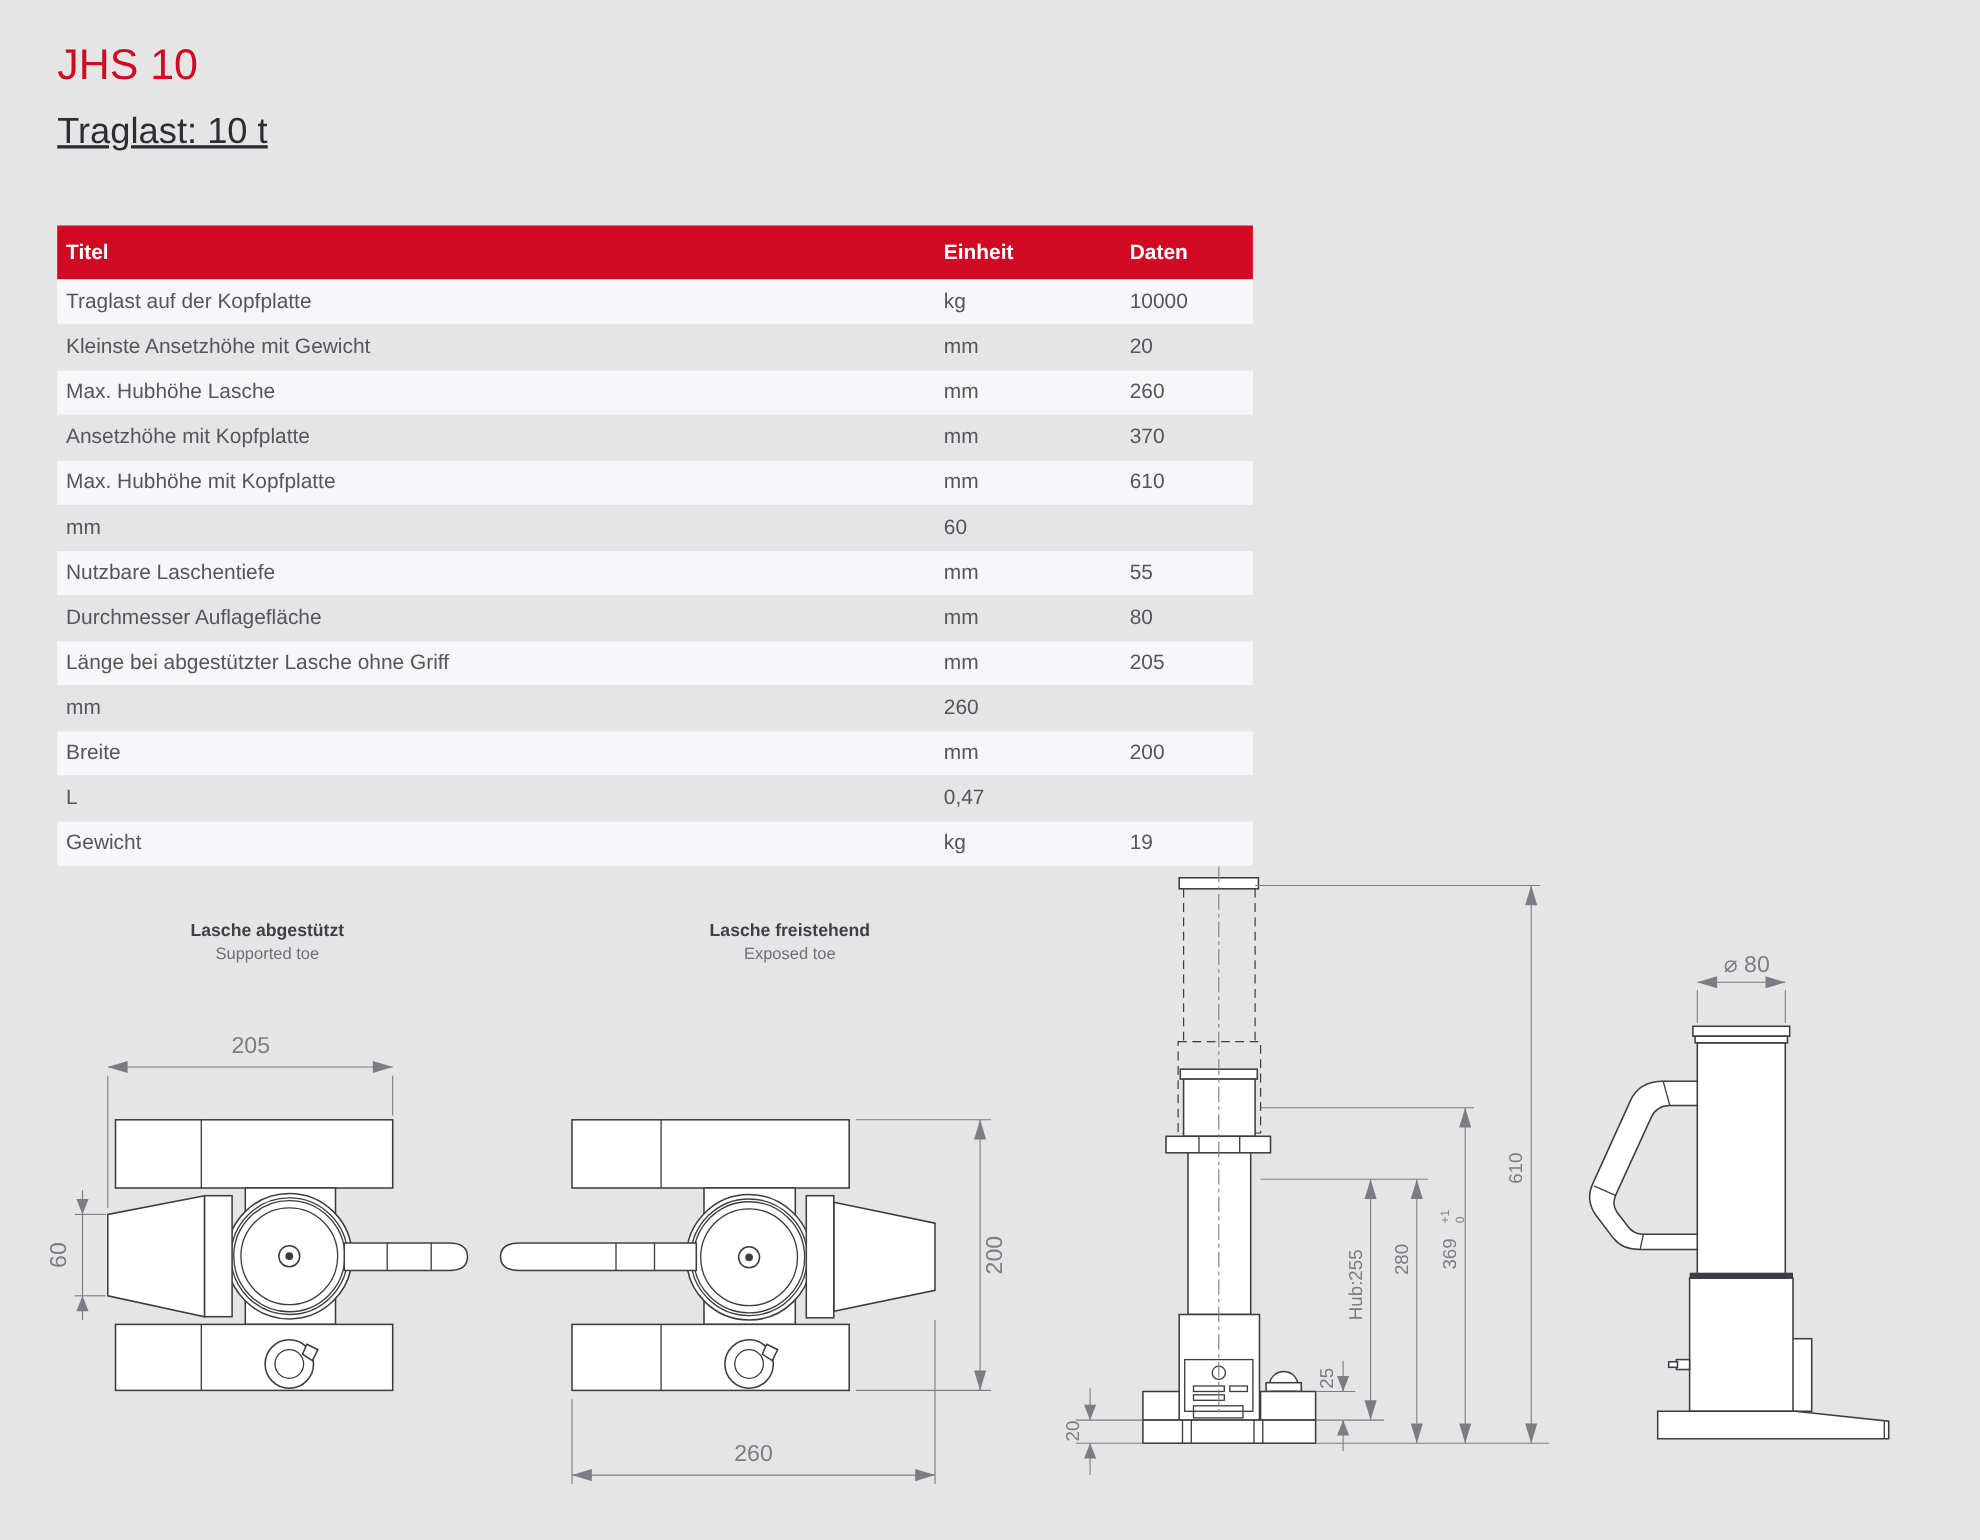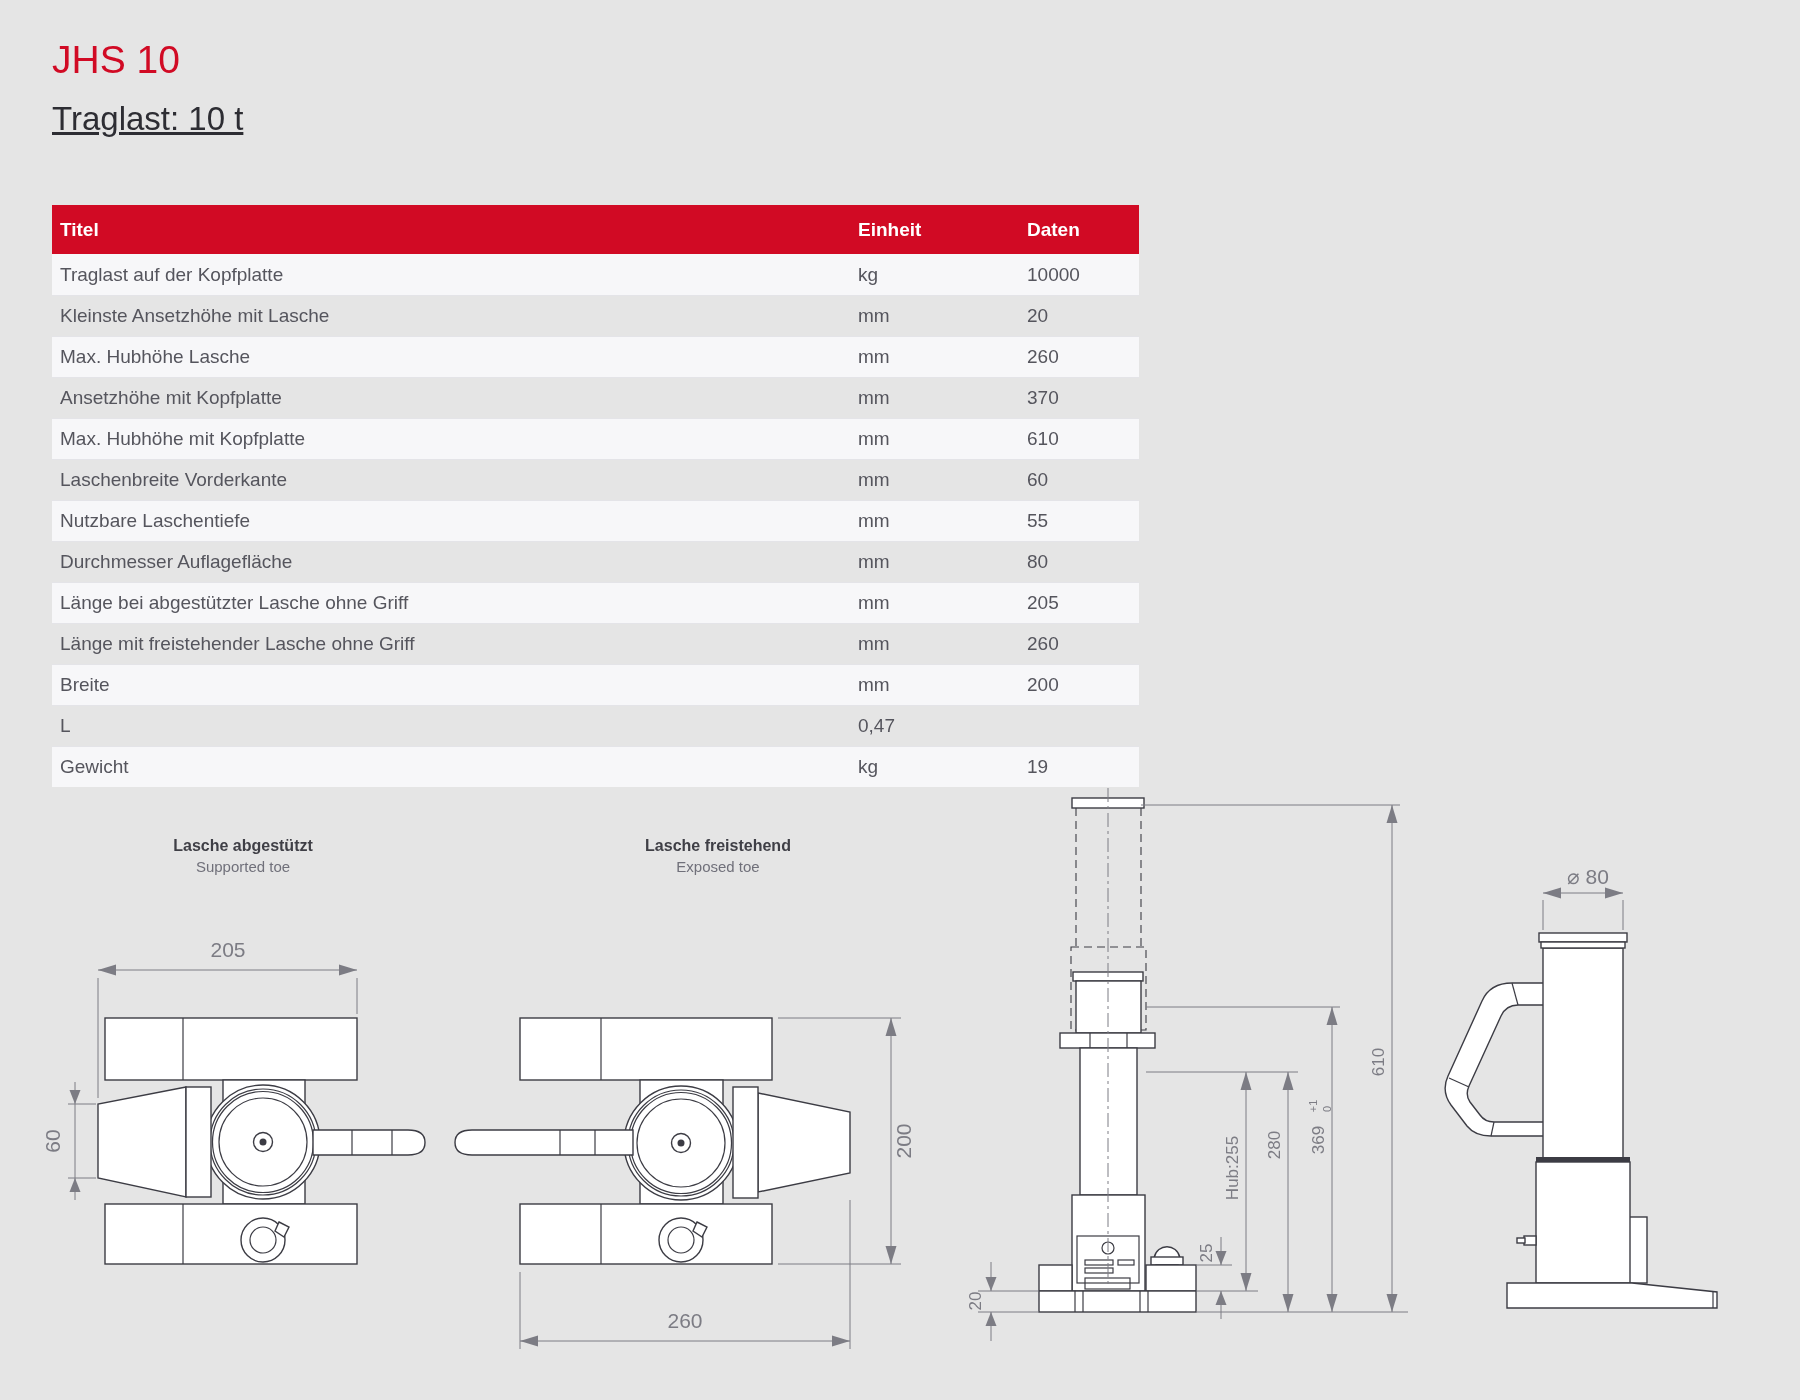--- a/index.html
+++ b/index.html
@@ -56,61 +56,59 @@
       <div class="tcell">Einheit</div>
       <div class="tcell">Daten</div>
     </div>
     <div>
         <div class="trow alt">
           <div class="tcell">Traglast auf der Kopfplatte</div>
           <div class="tcell">kg</div>
           <div class="tcell">10000</div>
         </div>
         <div class="trow">
-          <div class="tcell">Kleinste Ansetzhöhe mit Lasche</div>
+          <div class="tcell">Kleinste Ansetzhöhe mit Gewicht</div>
           <div class="tcell">mm</div>
           <div class="tcell">20</div>
         </div>
         <div class="trow alt">
           <div class="tcell">Max. Hubhöhe Lasche</div>
           <div class="tcell">mm</div>
           <div class="tcell">260</div>
         </div>
         <div class="trow">
           <div class="tcell">Ansetzhöhe mit Kopfplatte</div>
           <div class="tcell">mm</div>
           <div class="tcell">370</div>
         </div>
         <div class="trow alt">
           <div class="tcell">Max. Hubhöhe mit Kopfplatte</div>
           <div class="tcell">mm</div>
           <div class="tcell">610</div>
         </div>
         <div class="trow">
-          <div class="tcell">Laschenbreite Vorderkante</div>
           <div class="tcell">mm</div>
           <div class="tcell">60</div>
         </div>
         <div class="trow alt">
           <div class="tcell">Nutzbare Laschentiefe</div>
           <div class="tcell">mm</div>
           <div class="tcell">55</div>
         </div>
         <div class="trow">
           <div class="tcell">Durchmesser Auflagefläche</div>
           <div class="tcell">mm</div>
           <div class="tcell">80</div>
         </div>
         <div class="trow alt">
           <div class="tcell">Länge bei abgestützter Lasche ohne Griff</div>
           <div class="tcell">mm</div>
           <div class="tcell">205</div>
         </div>
         <div class="trow">
-          <div class="tcell">Länge mit freistehender Lasche ohne Griff</div>
           <div class="tcell">mm</div>
           <div class="tcell">260</div>
         </div>
         <div class="trow alt">
           <div class="tcell">Breite</div>
           <div class="tcell">mm</div>
           <div class="tcell">200</div>
         </div>
         <div class="trow">
           <div class="tcell">L</div>

